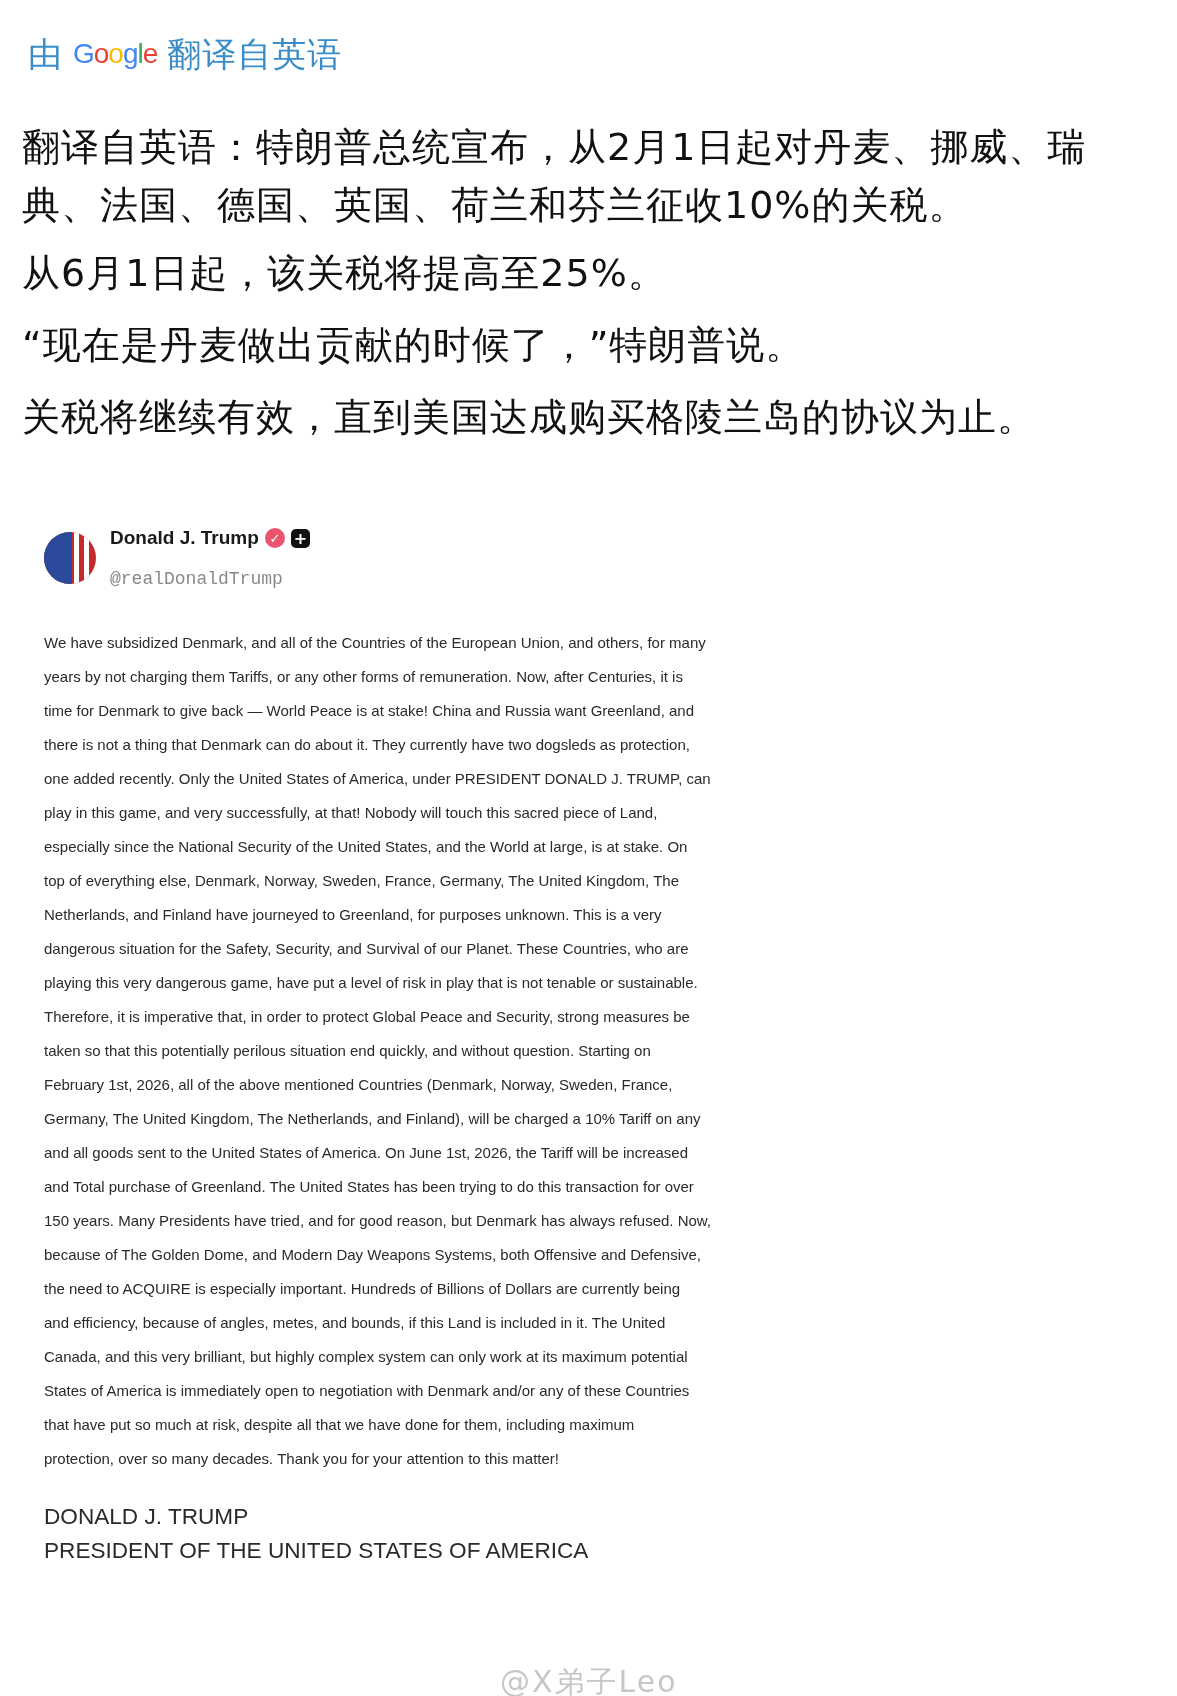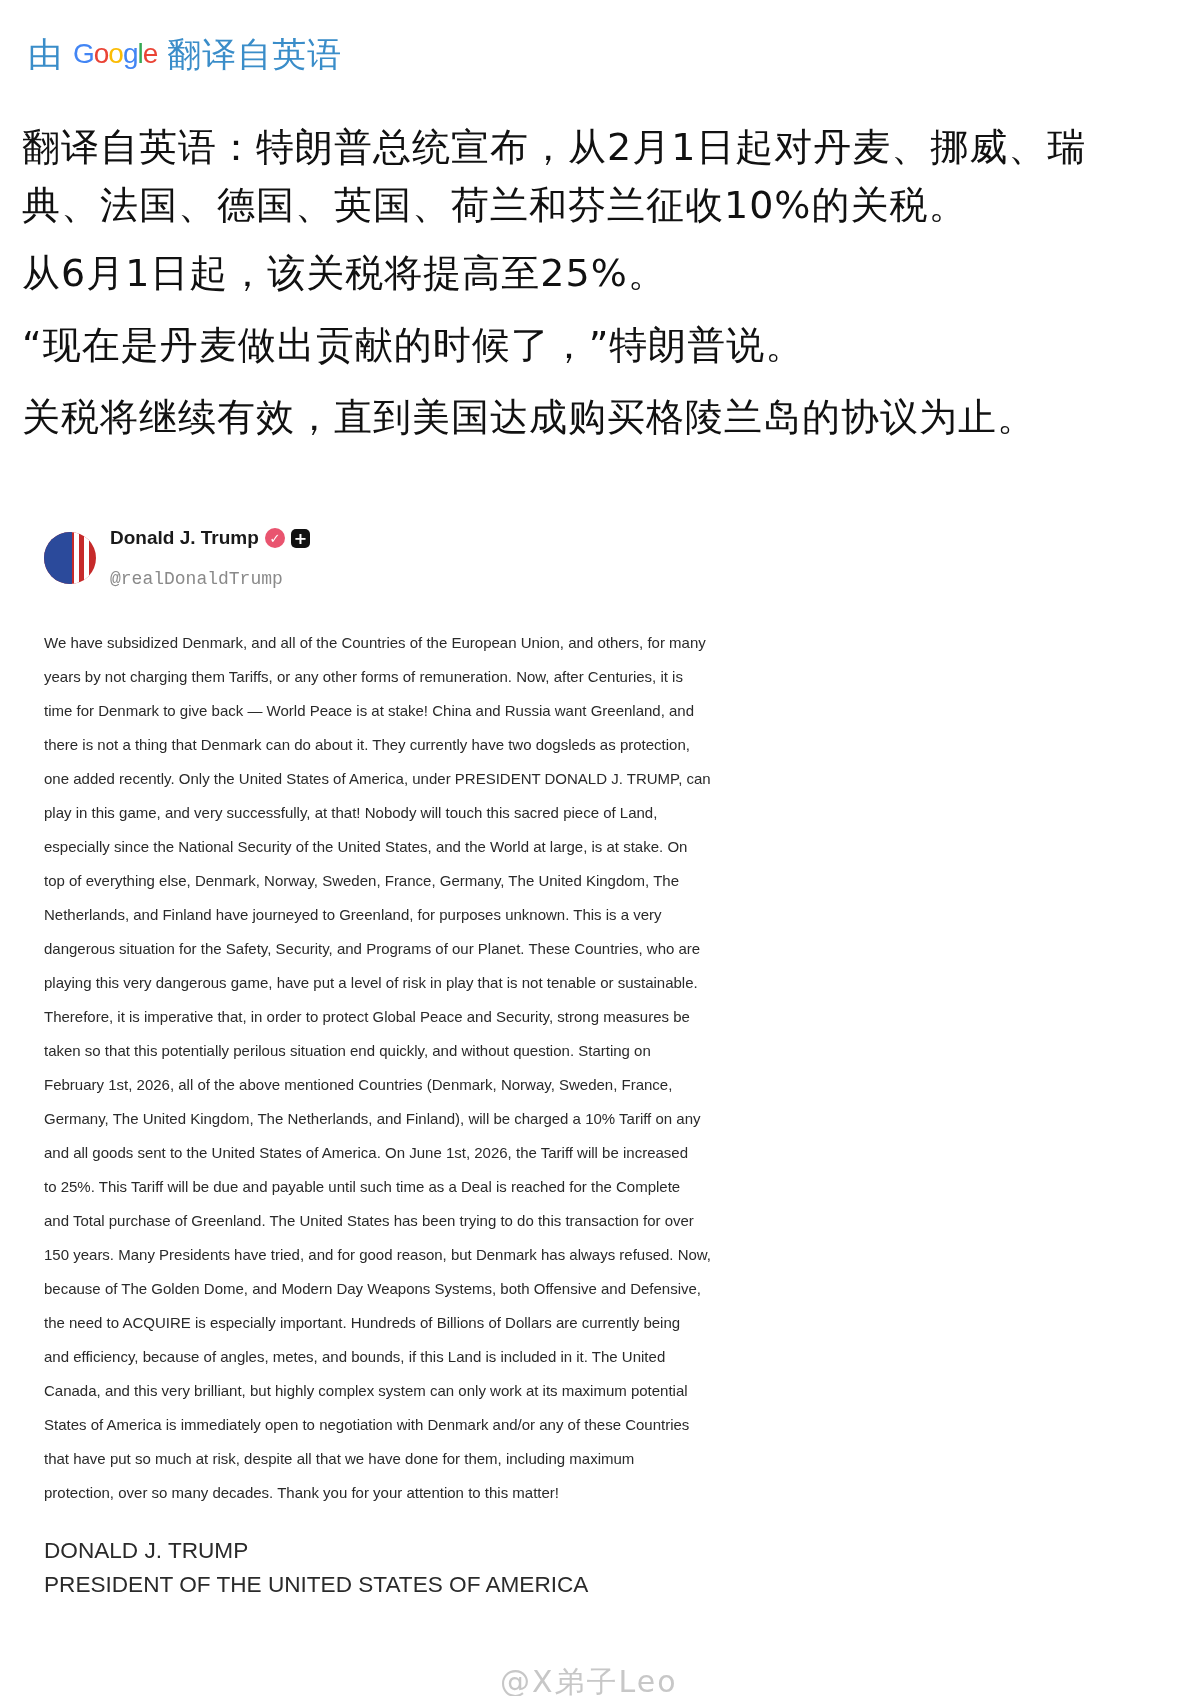--- a/index.html
+++ b/index.html
@@ -72,28 +72,27 @@
   <div class="post-body">
     <span class="line">We have subsidized Denmark, and all of the Countries of the European Union, and others, for many</span>
     <span class="line">years by not charging them Tariffs, or any other forms of remuneration. Now, after Centuries, it is</span>
     <span class="line">time for Denmark to give back — World Peace is at stake! China and Russia want Greenland, and</span>
     <span class="line">there is not a thing that Denmark can do about it. They currently have two dogsleds as protection,</span>
     <span class="line">one added recently. Only the United States of America, under PRESIDENT DONALD J. TRUMP, can</span>
     <span class="line">play in this game, and very successfully, at that! Nobody will touch this sacred piece of Land,</span>
     <span class="line">especially since the National Security of the United States, and the World at large, is at stake. On</span>
     <span class="line">top of everything else, Denmark, Norway, Sweden, France, Germany, The United Kingdom, The</span>
     <span class="line">Netherlands, and Finland have journeyed to Greenland, for purposes unknown. This is a very</span>
-    <span class="line">dangerous situation for the Safety, Security, and Programs of our Planet. These Countries, who are</span>
+    <span class="line">dangerous situation for the Safety, Security, and Survival of our Planet. These Countries, who are</span>
     <span class="line">playing this very dangerous game, have put a level of risk in play that is not tenable or sustainable.</span>
     <span class="line">Therefore, it is imperative that, in order to protect Global Peace and Security, strong measures be</span>
     <span class="line">taken so that this potentially perilous situation end quickly, and without question. Starting on</span>
     <span class="line">February 1st, 2026, all of the above mentioned Countries (Denmark, Norway, Sweden, France,</span>
     <span class="line">Germany, The United Kingdom, The Netherlands, and Finland), will be charged a 10% Tariff on any</span>
     <span class="line">and all goods sent to the United States of America. On June 1st, 2026, the Tariff will be increased</span>
-    <span class="line">to 25%. This Tariff will be due and payable until such time as a Deal is reached for the Complete</span>
     <span class="line">and Total purchase of Greenland. The United States has been trying to do this transaction for over</span>
     <span class="line">150 years. Many Presidents have tried, and for good reason, but Denmark has always refused. Now,</span>
     <span class="line">because of The Golden Dome, and Modern Day Weapons Systems, both Offensive and Defensive,</span>
     <span class="line">the need to ACQUIRE is especially important. Hundreds of Billions of Dollars are currently being</span>
     <span class="line">and efficiency, because of angles, metes, and bounds, if this Land is included in it. The United</span>
     <span class="line">Canada, and this very brilliant, but highly complex system can only work at its maximum potential</span>
     <span class="line">States of America is immediately open to negotiation with Denmark and/or any of these Countries</span>
     <span class="line">that have put so much at risk, despite all that we have done for them, including maximum</span>
     <span class="line">protection, over so many decades. Thank you for your attention to this matter!</span>
   </div>

